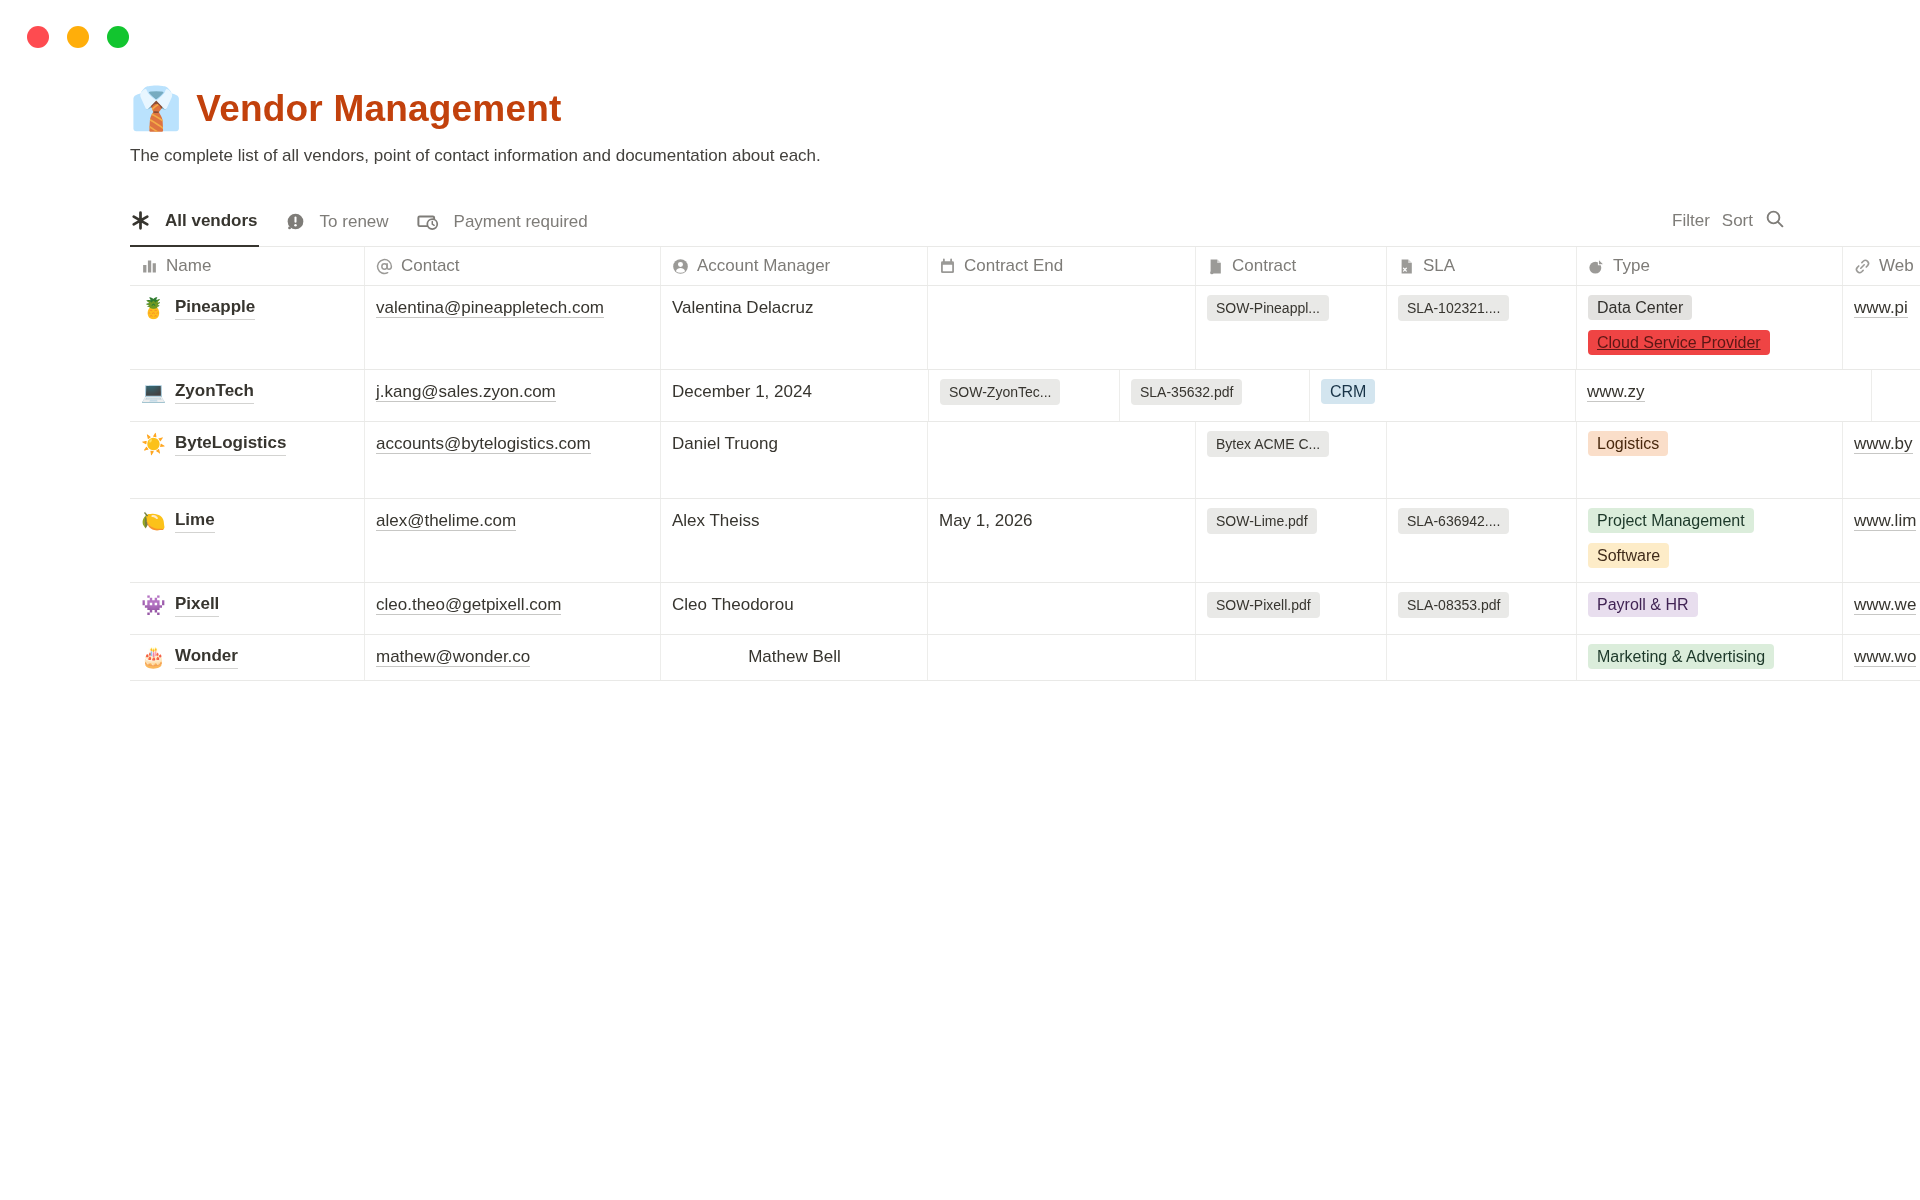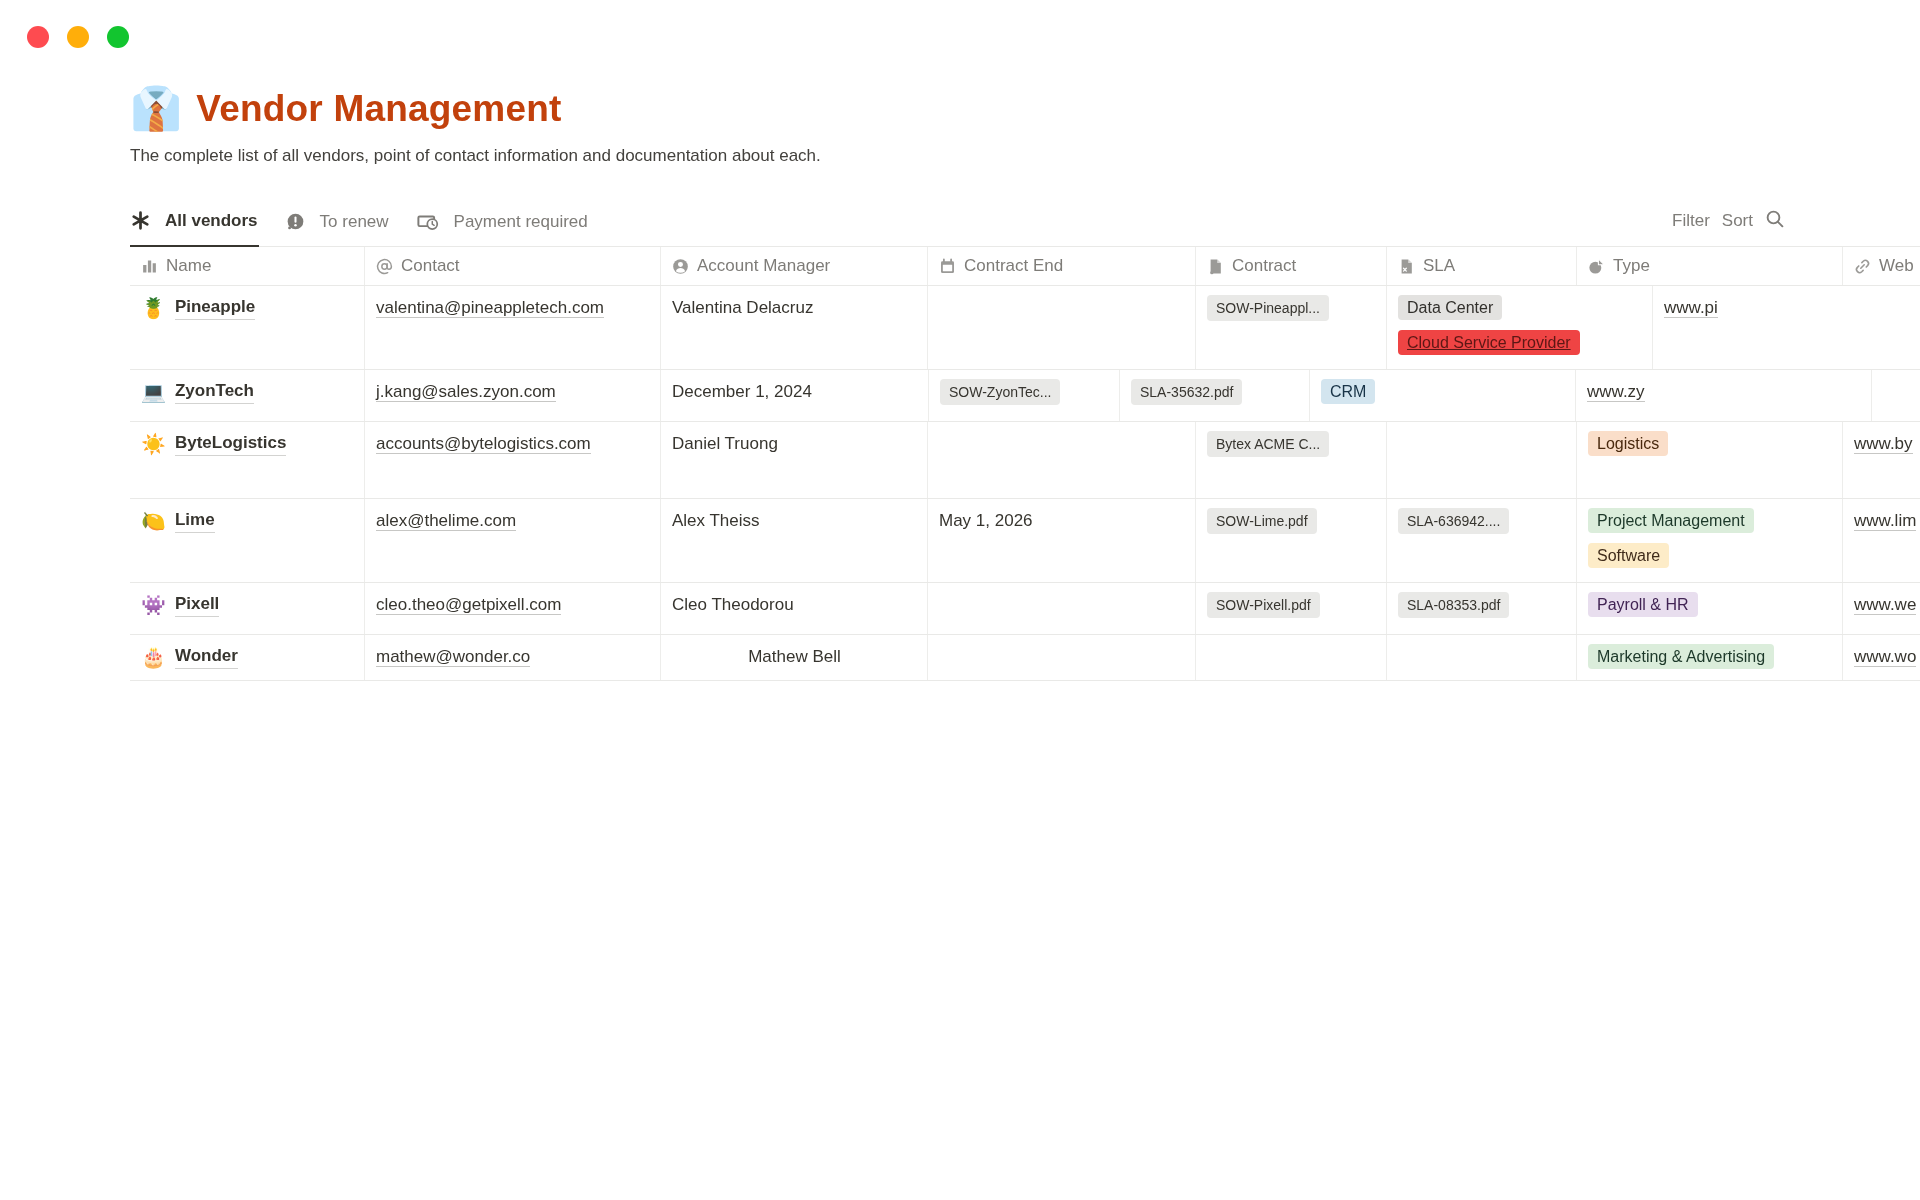--- a/index.html
+++ b/index.html
@@ -216,20 +216,23 @@
     </div>
     <div class="cell" style="width: 267px;">
       <span class="plain">Valentina Delacruz</span>
     </div>
     <div class="cell" style="width: 268px;">
       <span class="plain"></span>
     </div>
     <div class="cell" style="width: 191px;">
       <span class="file-chip">SOW-Pineappl...</span>
     </div>
+    <div class="cell" style="width: 190px;">
+      <span class="file-chip">SLA-102321....</span>
+    </div>
     <div class="cell cell-tags" style="width: 266px;">
           <span class="tag" style="background: rgb(227, 226, 224); color: rgb(50, 48, 44);">Data Center</span>
           <span class="tag" style="background: #ef4444; color: rgb(93, 23, 21); text-decoration: underline;">Cloud Service Provider</span>
         </div>
     <div class="cell" style="width: 296px;">
       <span class="web-link">www.pi</span>
     </div>
   </div>
       <div class="trow">
     <div class="cell cell-name" style="width: 235px;">

